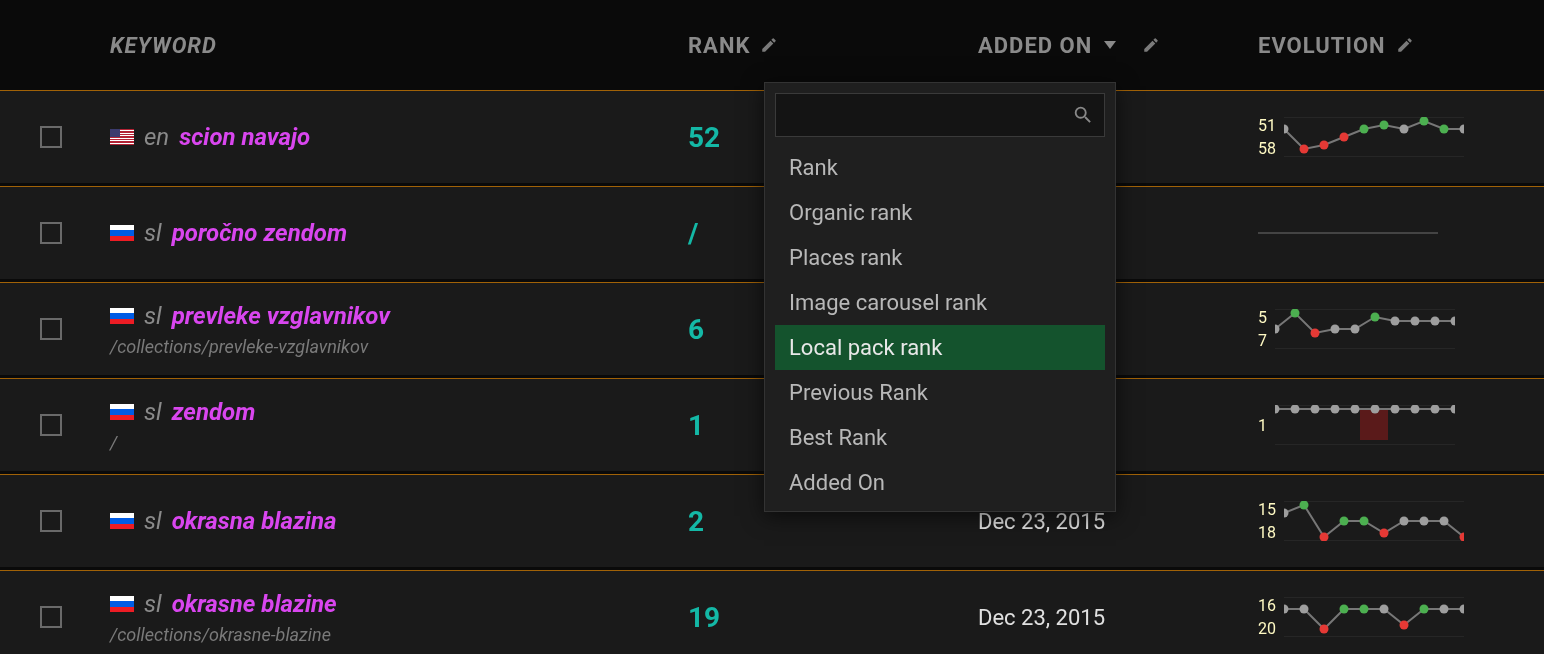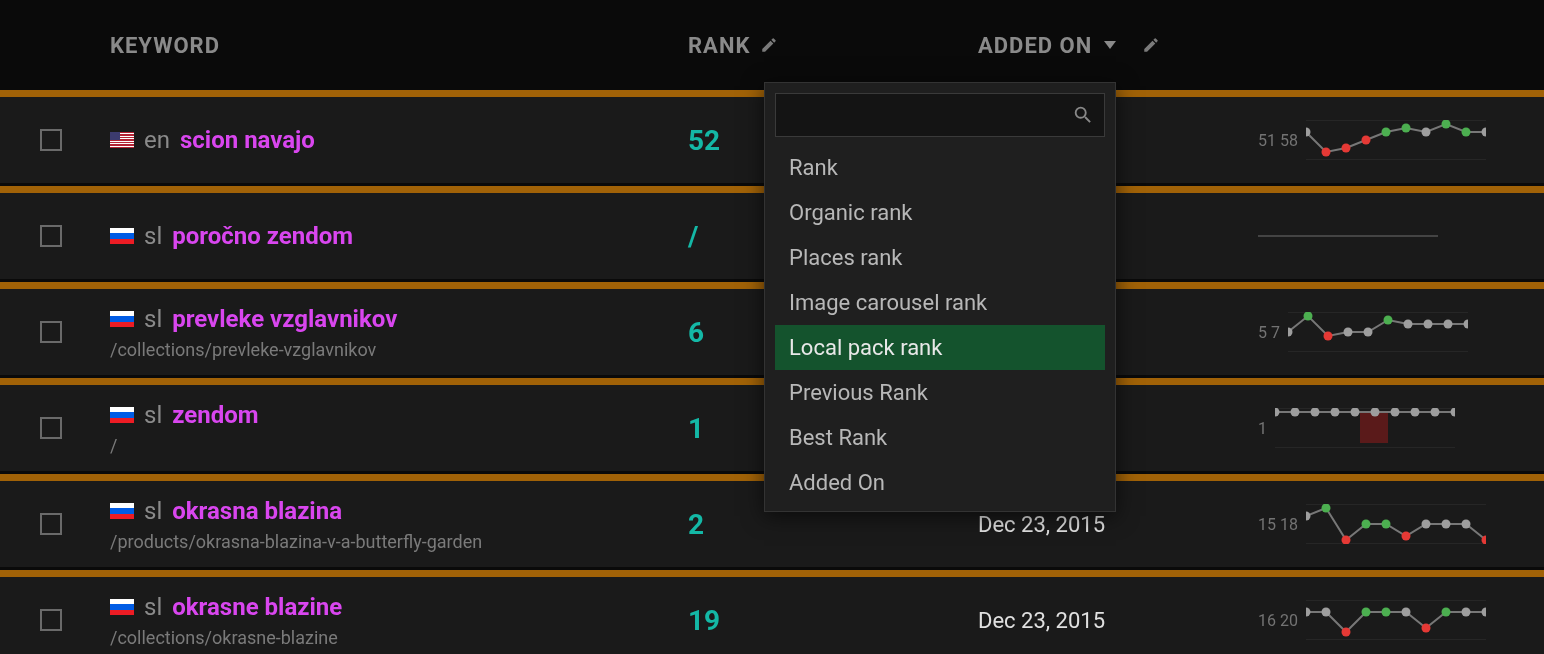--- a/index.html
+++ b/index.html
@@ -17,42 +17,42 @@
     display: flex;
     align-items: center;
     height: 90px;
     padding: 0 0 0 40px;
     color: #8a8a8a;
     font-weight: 700;
     font-size: 22px;
     letter-spacing: 1px;
   }
   .col-check { width: 70px; display:flex; align-items:center; }
-  .col-keyword { width: 578px; }
+  .col-keyword { width: 578px; font-style: italic; }
   .col-rank { width: 290px; display:flex; align-items:center; gap:10px; }
   .col-added { width: 280px; display:flex; align-items:center; gap:8px; }
   .col-evo { flex:1; display:flex; align-items:center; gap:10px; }
   .edit-icon {
     width: 18px; height: 18px; fill: #7a7a7a;
   }
   .chevron {
     display:inline-block;
     width:0;height:0;
     border-left:6px solid transparent;
     border-right:6px solid transparent;
     border-top:8px solid #8a8a8a;
     margin-left:4px;
   }
   .row {
     display:flex;
     align-items:center;
     height: 94px;
     padding: 0 0 0 40px;
     background:#1a1a1a;
-    border-top:7px solid #a16207;
+    border-top:1px solid #a16207;
     border-bottom:1px solid #0a0a0a;
     margin-bottom: 2px;
   }
   .checkbox {
     width:22px;height:22px;border:2px solid #6a6a6a;
     background:transparent;
   }
   .kw-top {
     display:flex; align-items:center; gap:10px;
     font-size:24px;
@@ -70,21 +70,21 @@
   .flag-si {
     background: linear-gradient(to bottom, #fff 0 33.3%, #005ce5 33.3% 66.6%, #ed1c24 66.6% 100%);
     position:relative;
   }
   .lang { color:#8a8a8a; font-weight:400; }
   .kw-name { color:#d946ef; font-weight:700; }
   .kw-path { color:#7a7a7a; font-size:18px; margin-top:6px; }
   .rank-val { font-size:28px; font-weight:700; color:#14b8a6; }
   .added-val { font-size:22px; color:#e0e0e0;text-align:center; }
   .spark-wrap { display:flex; align-items:center; gap:8px; }
-  .spark-labels { display:flex; flex-direction:row; font-size:16px; color:#737373; gap:4px; text-align:right; }
+  .spark-labels { display:flex; flex-direction:column; font-size:16px; color:#fef9c3; gap:4px; text-align:right; }
   .spark { width:180px; height:40px; }
   .dropdown {
     position:absolute;
     left:764px; top:82px;
     width:352px;
     height:430px;
     background:#1f1f1f;
     border:1px solid #333;
     box-shadow:0 4px 20px rgba(0,0,0,0.6);
     z-index:10;
@@ -128,20 +128,26 @@
     <div class="col-rank">
       <span>RANK</span>
       <svg class="edit-icon" viewBox="0 0 24 24">
           <path d="M3 17.25V21h3.75l11-11-3.75-3.75-11 11zM20.7 7.04a1 1 0 0 0 0-1.41l-2.34-2.34a1 1 0 0 0-1.41 0l-1.83 1.83 3.75 3.75 1.83-1.83z"></path>
         </svg>
     </div>
     <div class="col-added">
       <span>ADDED ON</span>
       <span class="chevron"></span>
       <svg class="edit-icon" viewBox="0 0 24 24" style="margin-left:18px;">
+          <path d="M3 17.25V21h3.75l11-11-3.75-3.75-11 11zM20.7 7.04a1 1 0 0 0 0-1.41l-2.34-2.34a1 1 0 0 0-1.41 0l-1.83 1.83 3.75 3.75 1.83-1.83z"></path>
+        </svg>
+    </div>
+    <div class="col-evo">
+      <span>EVOLUTION</span>
+      <svg class="edit-icon" viewBox="0 0 24 24">
           <path d="M3 17.25V21h3.75l11-11-3.75-3.75-11 11zM20.7 7.04a1 1 0 0 0 0-1.41l-2.34-2.34a1 1 0 0 0-1.41 0l-1.83 1.83 3.75 3.75 1.83-1.83z"></path>
         </svg>
     </div>
   </div>
 
   <div id="rows">
       <div class="row">
     <div class="col-check">
           <div class="checkbox"></div>
         </div>
@@ -297,21 +303,20 @@
       <div class="row">
     <div class="col-check">
           <div class="checkbox"></div>
         </div>
     <div class="col-keyword">
       <div class="kw-top">
         <span class="flag flag-si"></span>
         <span class="lang">sl</span>
         <span class="kw-name">okrasna blazina</span>
       </div>
-      <div class="kw-path">/products/okrasna-blazina-v-a-butterfly-garden</div>
     </div>
     <div class="col-rank">
           <span class="rank-val">2</span>
         </div>
     <div class="col-added">
           <span class="added-val">Dec 23, 2015</span>
         </div>
     <div class="col-evo">
           <div class="spark-wrap">
     <div class="spark-labels">

